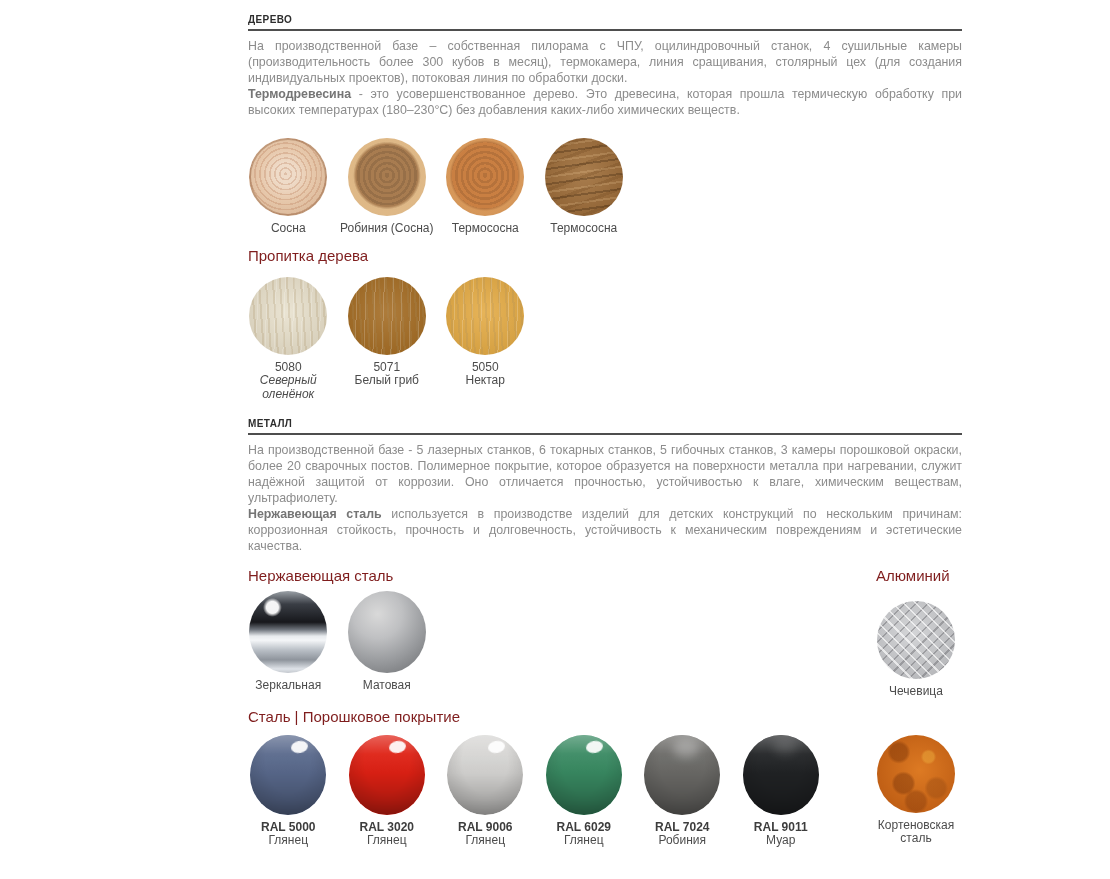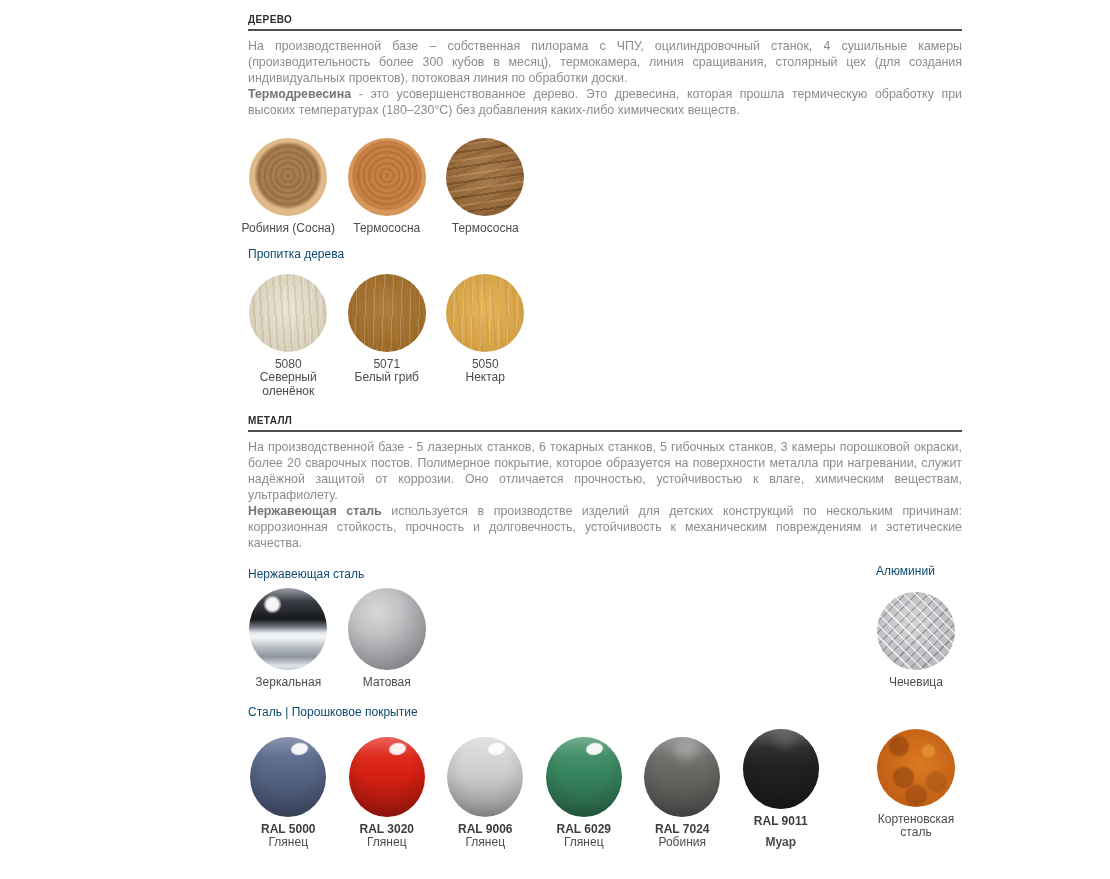--- a/index.html
+++ b/index.html
@@ -9,21 +9,21 @@
     position:relative;
   }
   .content{position:absolute;left:248px;top:0;width:714px;}
 
   .section-title{font-size:10px;font-weight:bold;color:#2d2d2d;margin:0;letter-spacing:.4px;}
   .divider{border:none;border-top:2px solid #4e4e4e;margin:4px 0 0 0;}
 
   .body-text{font-size:12.4px;color:#8c8c8c;line-height:16px;text-align:justify;margin:7px 0 0 0;}
   .body-text .lead{font-weight:bold;color:#757575;}
 
-  .subhead{font-size:12px;color:#0c4a6e;margin:0;font-weight:normal;}
+  .subhead{font-size:15px;color:#7f1d1d;margin:0;font-weight:normal;}
 
   .swatch-row{display:flex;margin-left:-9px;position:relative;}
   .swatch-col{width:98.5px;display:flex;flex-direction:column;align-items:center;flex:none;}
   .col-right{position:absolute;left:628px;top:0;width:98px;display:flex;flex-direction:column;align-items:center;}
 
   .swatch{width:78px;height:78px;border-radius:50%;position:relative;overflow:hidden;background-color:var(--base,#ddd);flex:none;}
   .swatch-label{margin-top:6px;font-size:12px;color:#4c4c4c;text-align:center;line-height:13.5px;}
   .nowrap{white-space:nowrap;}
   .code-line{font-weight:bold;color:#3d3d3d;}
 
@@ -131,40 +131,44 @@
   <h2 class="section-title first">ДЕРЕВО</h2>
   <hr class="divider">
 
   <p class="body-text">
     <span>На производственной базе – собственная пилорама с ЧПУ, оцилиндровочный станок, 4 сушильные камеры (производительность более 300 кубов в месяц), термокамера, линия сращивания, столярный цех (для создания индивидуальных проектов), потоковая линия по обработки доски.</span><br>
     <span class="lead">Термодревесина</span><span> - это усовершенствованное дерево. Это древесина, которая прошла термическую обработку при высоких температурах (180–230°С) без добавления каких-либо химических веществ.</span>
   </p>
 
   <div class="swatch-row mt-wood-row">
     <div class="swatch-col">
+      <div class="swatch c-sosna" style="--base: #e7c8ab;"></div>
+      <div class="swatch-label nowrap">Сосна</div>
+    </div>
+    <div class="swatch-col">
       <div class="swatch c-robinia" style="--base: #a87c50;"></div>
       <div class="swatch-label nowrap">Робиния (Сосна)</div>
     </div>
     <div class="swatch-col">
       <div class="swatch c-larch" style="--base: #c97f42;"></div>
       <div class="swatch-label nowrap">Термососна</div>
     </div>
     <div class="swatch-col">
       <div class="swatch c-thermo" style="--base: #9a6a38;"></div>
       <div class="swatch-label nowrap">Термососна</div>
     </div>
   </div>
 
   <h3 class="subhead mt-imp-title">Пропитка дерева</h3>
 
   <div class="swatch-row mt-imp-row">
     <div class="swatch-col">
       <div class="swatch grain-soft" style="--base: #e7e0cc;"></div>
       <div class="swatch-label">5080</div>
-      <div class="swatch-label" style="margin-top:0;">Северный оленёнок</div>
+      <div class="swatch-label" style="margin-top:0;font-style:italic;">Северный оленёнок</div>
     </div>
     <div class="swatch-col">
       <div class="swatch grain-soft" style="--base: #a0661b;"></div>
       <div class="swatch-label">5071</div>
       <div class="swatch-label nowrap" style="margin-top:0;">Белый гриб</div>
     </div>
     <div class="swatch-col">
       <div class="swatch grain-soft" style="--base: #e3a83e;"></div>
       <div class="swatch-label">5050</div>
       <div class="swatch-label" style="margin-top:0;">Нектар</div>
@@ -186,21 +190,21 @@
 
   <div class="swatch-row mt-sphere-row">
     <div class="swatch-col">
       <div class="swatch sphere c-mirror"></div>
       <div class="swatch-label">Зеркальная</div>
     </div>
     <div class="swatch-col">
       <div class="swatch sphere c-matte"></div>
       <div class="swatch-label">Матовая</div>
     </div>
-    <div class="col-right" style="top:4px;">
+    <div class="col-right" style="top:10px;">
       <div class="swatch c-plate" style="--base: #c5c6c8;"></div>
       <div class="swatch-label">Чечевица</div>
     </div>
   </div>
 
   <h3 class="subhead mt-powder-title">Сталь | Порошковое покрытие</h3>
 
   <div class="swatch-row mt-powder-row">
     <div class="swatch-col">
       <div class="swatch powder glossy" style="--base: #59698c;"></div>
@@ -223,21 +227,21 @@
       <div class="swatch-label" style="margin-top:0;">Глянец</div>
     </div>
     <div class="swatch-col">
       <div class="swatch powder matte-sheen" style="--base: #6b6a67;"></div>
       <div class="swatch-label code-line">RAL 7024</div>
       <div class="swatch-label" style="margin-top:0;">Робиния</div>
     </div>
     <div class="swatch-col">
       <div class="swatch powder moire" style="--base: #212325;"></div>
       <div class="swatch-label code-line">RAL 9011</div>
-      <div class="swatch-label" style="margin-top:8px;font-weight:bold;">Муар</div>
+      <div class="swatch-label" style="margin-top:0;">Муар</div>
     </div>
     <div class="col-right">
       <div class="swatch c-corten" style="--base: #c86418;"></div>
       <div class="swatch-label">Кортеновская сталь</div>
     </div>
   </div>
 
 </div>
 
 </body></html>

